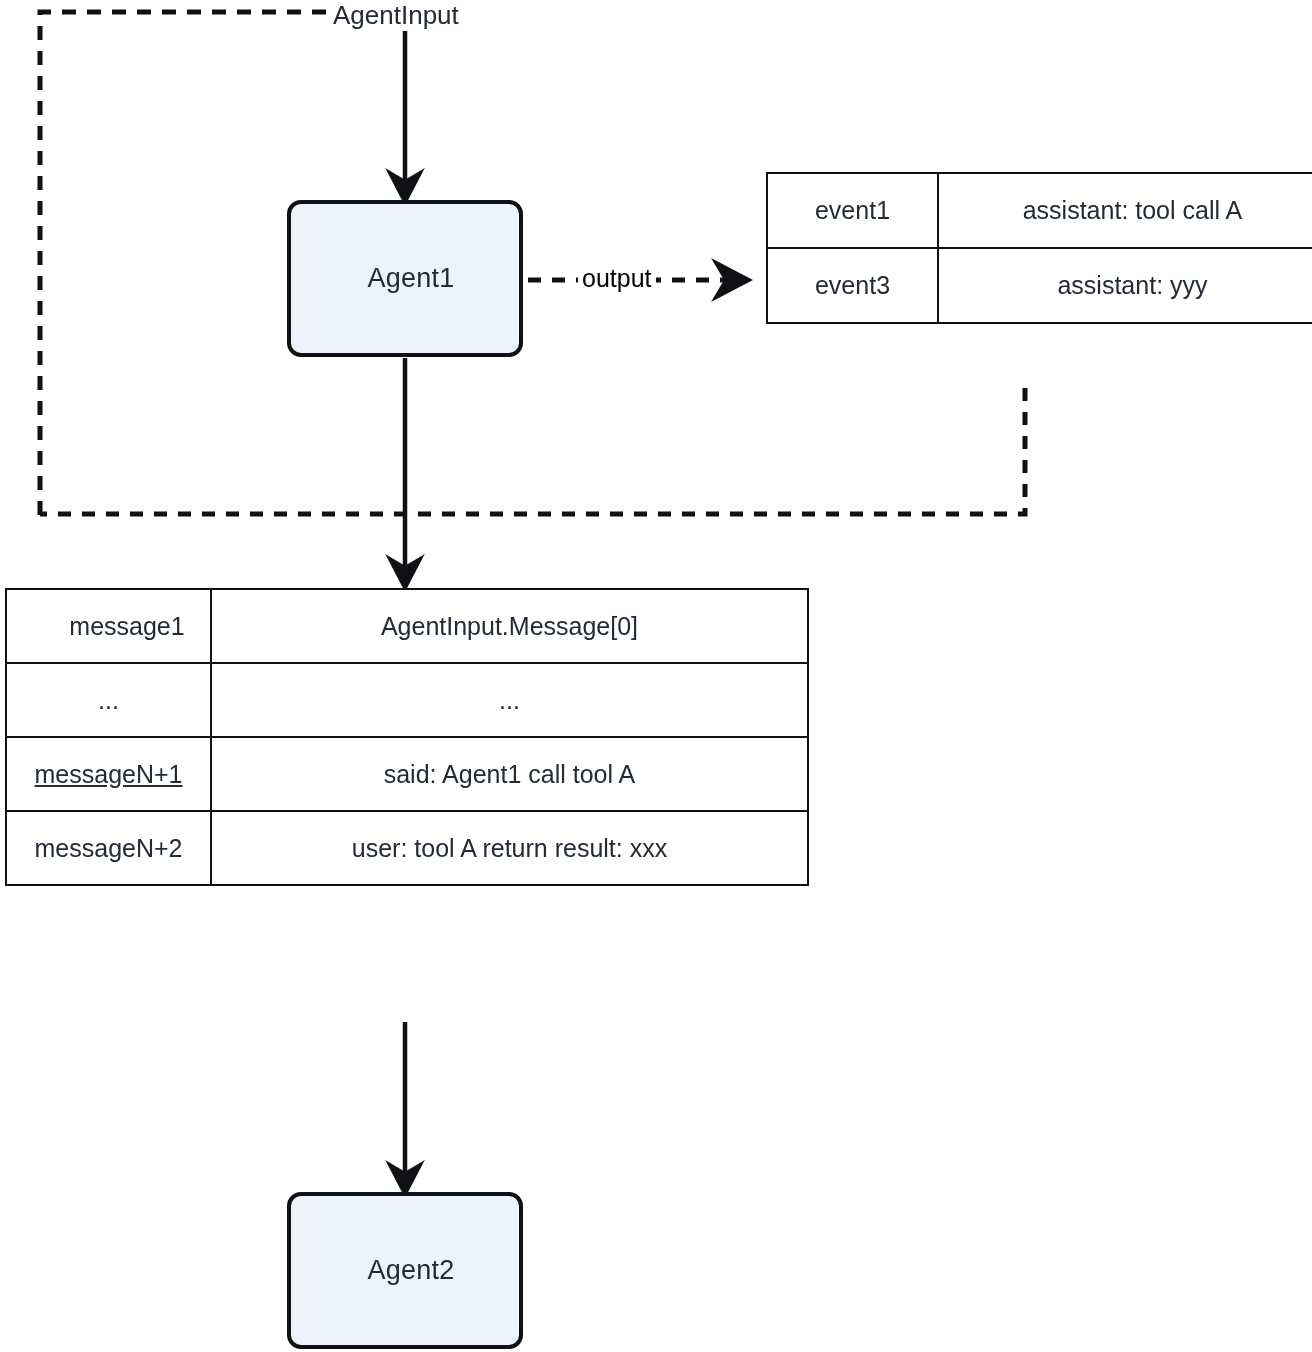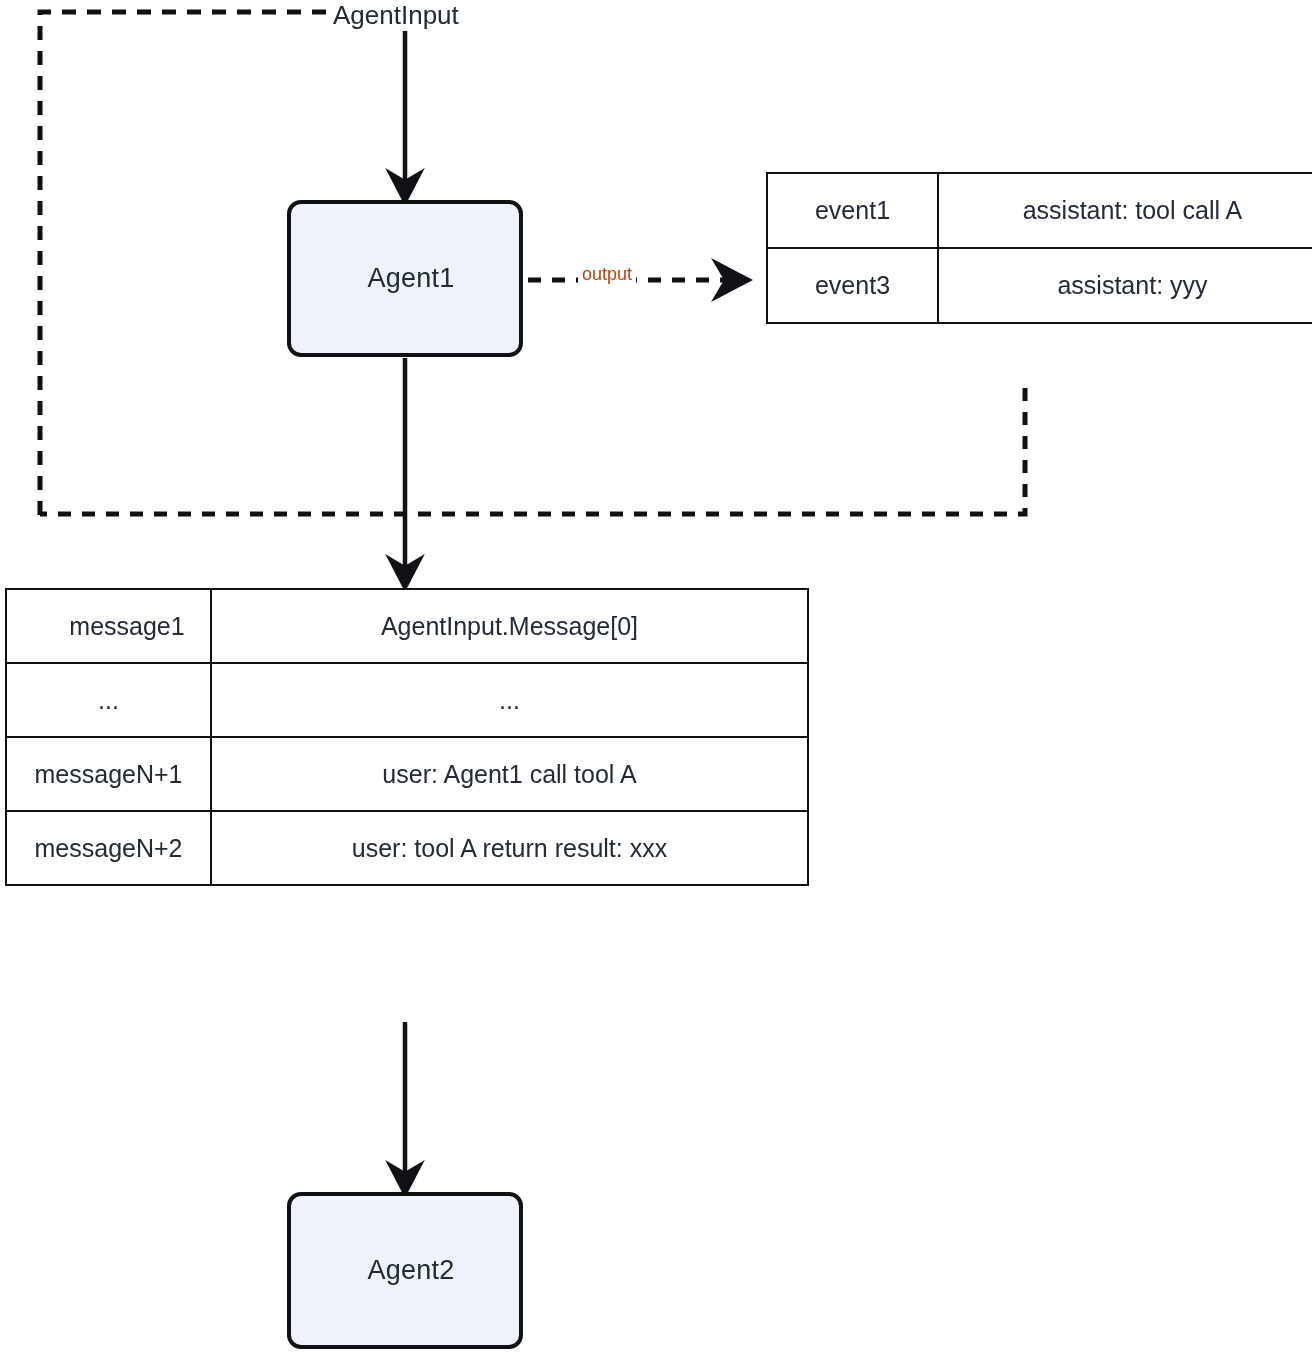--- a/index.html
+++ b/index.html
@@ -53,22 +53,22 @@
     text-align: center;
     vertical-align: middle;
     font-size: 25px;
     color: #232b37;
     padding: 0;
     background: #ffffff;
     white-space: nowrap;
   }
   .edge-label {
     position: absolute;
-    font-size: 18px;
-    color: #c2410c;
+    font-size: 25px;
+    color: #000000;
     background: #ffffff;
     padding: 0 4px;
     white-space: nowrap;
     text-align: right;
   }
   .top-label {
     position: absolute;
     font-size: 26px;
     color: #232b37;
     background: #ffffff;
@@ -141,22 +141,22 @@
     <tbody>
       <tr>
         <td style="height:72px;padding-left:37px;">message1</td>
         <td>AgentInput.Message[0]</td>
       </tr>
       <tr>
         <td style="height:72px;">...</td>
         <td>...</td>
       </tr>
       <tr>
-        <td style="height:72px;">messageN+1</td>
-        <td>user: Agent1 call tool A</td>
+        <td style="height:72px;text-decoration:underline;">messageN+1</td>
+        <td>said: Agent1 call tool A</td>
       </tr>
       <tr>
         <td style="height:72px;">messageN+2</td>
         <td>user: tool A return result: xxx</td>
       </tr>
     </tbody>
   </table>
 
 </div>
 

